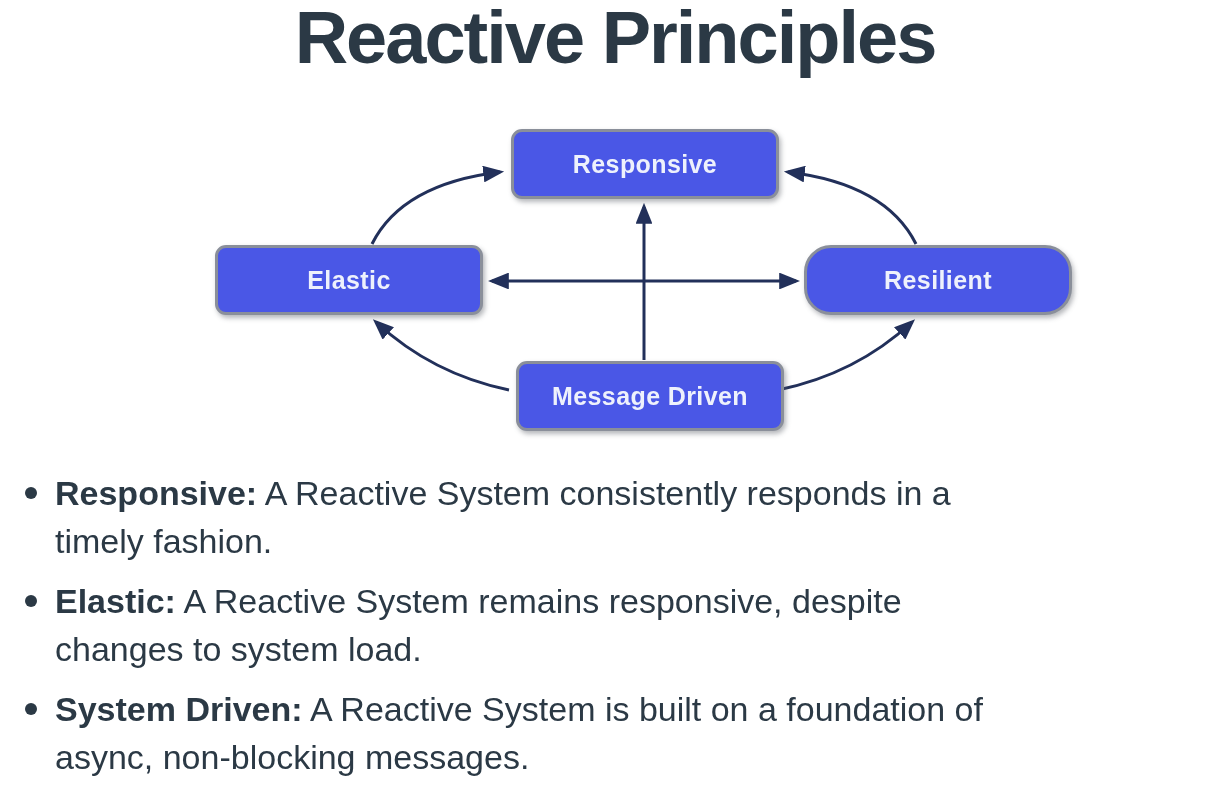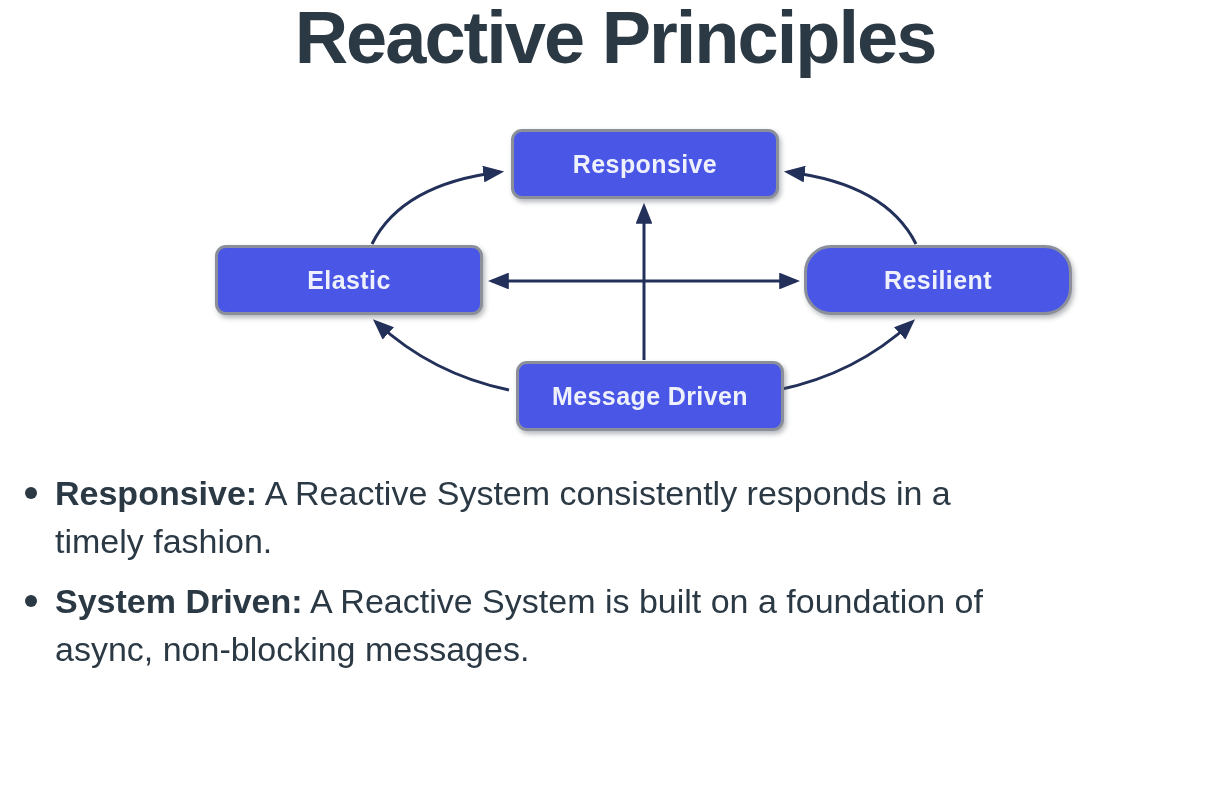--- a/index.html
+++ b/index.html
@@ -119,17 +119,21 @@
     </div>
   </div>
 
   <ul class="bullets">
     <li class="bullet">
       <span class="dot"></span>
       <p class="bullet-text"><strong>Responsive:</strong><span> A Reactive System consistently responds in a timely fashion.</span></p>
     </li>
     <li class="bullet">
       <span class="dot"></span>
+      <p class="bullet-text"><strong>Elastic:</strong><span> A Reactive System remains responsive, despite changes to system load.</span></p>
+    </li>
+    <li class="bullet">
+      <span class="dot"></span>
       <p class="bullet-text"><strong>System Driven:</strong><span> A Reactive System is built on a foundation of async, non-blocking messages.</span></p>
     </li>
   </ul>
 
 </div>
 
 </body></html>

